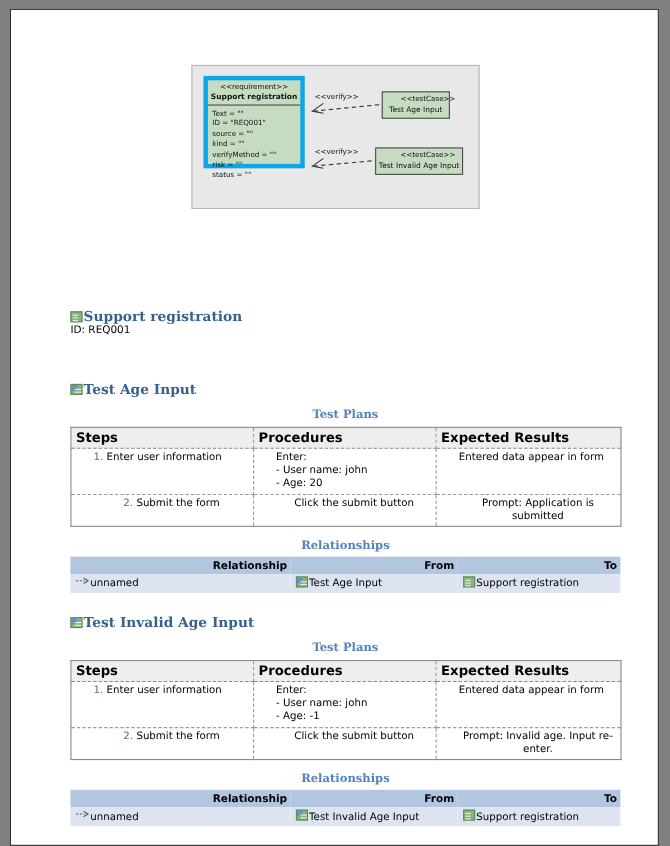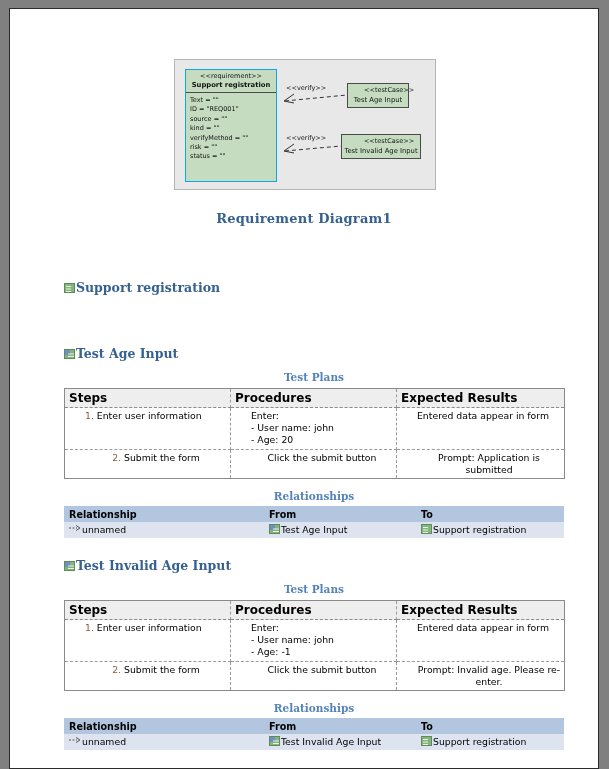--- a/index.html
+++ b/index.html
@@ -24,23 +24,23 @@
     position: absolute;
     left: 164px; top: 50px;
     width: 262px; height: 131px;
     background: #e8e8e8;
     border: 1px solid #b5b5b5;
     box-sizing: border-box;
   }
   .req-box {
     position: absolute;
     left: 10px; top: 9px;
-    width: 92px; height: 113px;
+    width: 92px; height: 84px;
     background: #c5dcc0;
-    border: 1px solid #0ea5e9;
+    border: 4px solid #0ea5e9;
     box-sizing: border-box;
   }
   .req-head {
     padding: 2px 2px 2px 2px;
     text-align: center;
     border-bottom: 1px solid #4a4a4a;
   }
   .req-stereo { font-size: 6.5px; color: #111; line-height: 9px; }
   .req-title { font-size: 6.8px; font-weight: bold; color: #111; line-height: 9px; }
   .req-body { padding: 3px 4px 0 4px; }
@@ -179,21 +179,21 @@
 
   
   table.rel {
     width: 500px;
     border-collapse: collapse;
     table-layout: fixed;
     font-size: 9.3px;
   }
   table.rel th {
     background: #b3c6e0;
-    text-align: left;
+    text-align: right;
     font-weight: bold;
     font-size: 9.6px;
     color: #000;
     padding: 2.5px 3px 2.5px 5px;
   }
   table.rel td {
     background: #dde4f0;
     padding: 2px 3px 2.5px 5px;
     color: #000;
   }
@@ -240,26 +240,26 @@
     <svg class="conn c-1" width="74" height="12">
       <line x1="10" y1="8" x2="72" y2="2" stroke="#333" stroke-width="1" stroke-dasharray="4,3"></line>
       <polyline points="19,1 9,8 19,10" fill="none" stroke="#333" stroke-width="1"></polyline>
     </svg>
     <svg class="conn c-2" width="68" height="12">
       <line x1="10" y1="8" x2="66" y2="3" stroke="#333" stroke-width="1" stroke-dasharray="4,3"></line>
       <polyline points="19,1 9,8 19,10" fill="none" stroke="#333" stroke-width="1"></polyline>
     </svg>
   </div>
 
-  <div class="doc-title">Requirement Diagram1</div>
 
   <div class="sect" style="top:271px;">
     <div class="h1">
       <span class="ico ico-req"></span><span>Support registration</span>
     </div>
+    <div class="subline">ID: REQ001</div>
   </div>
 
   <div class="sect" style="top:337px;">
     <div class="h1">
       <span class="ico ico-tc"></span><span>Test Age Input</span>
     </div>
 
     <div class="h2" style="margin-top:10px;">Test Plans</div>
 
     <table class="tp" style="margin-top:4px;">
@@ -343,21 +343,21 @@
         <tr>
           <td><span class="stepnum">1.</span> <span>Enter user information</span></td>
           <td style="white-space:pre-line;">Enter:
 - User name: john
 - Age: -1</td>
           <td>Entered data appear in form</td>
         </tr>
         <tr>
           <td><span class="stepnum">2.</span> <span>Submit the form</span></td>
           <td>Click the submit button</td>
-          <td>Prompt: Invalid age. Please re-enter.</td>
+          <td>Prompt: Invalid age. Input re-enter.</td>
         </tr>
       </tbody>
     </table>
 
     <div class="h2" style="margin-top:11px;">Relationships</div>
 
     <table class="rel" style="margin-top:3px;">
       <colgroup>
           <col class="rcol-a">
           <col class="rcol-b">

